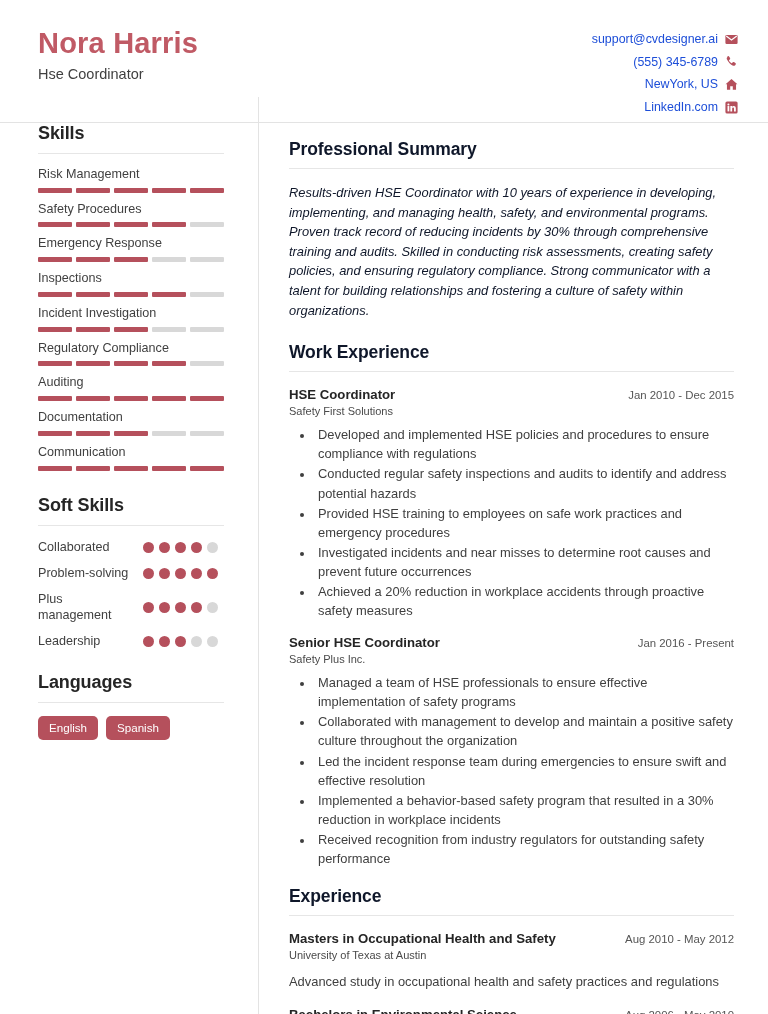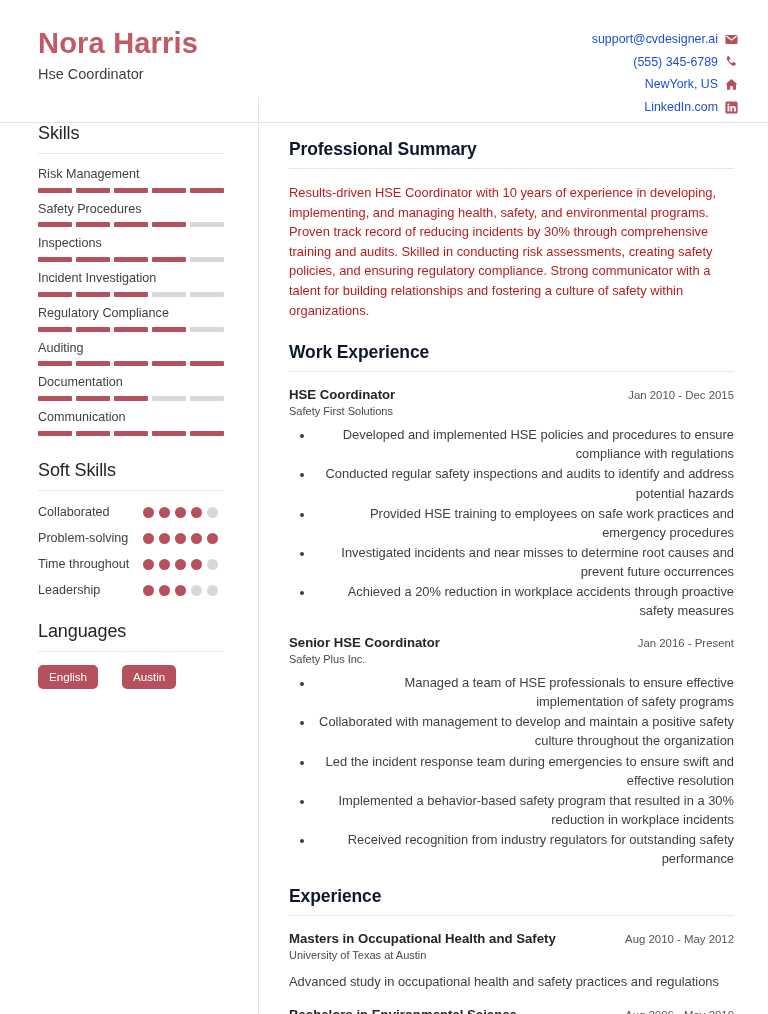--- a/index.html
+++ b/index.html
@@ -101,21 +101,21 @@
   }
   .main {
     flex: 1 1 auto;
     box-sizing: border-box;
     padding: 26px 34px 0 30px;
   }
 
   
   .side-title {
     font-size: 18px;
-    font-weight: normal;
+    font-weight: bold;
     color: #252525;
     margin: 0 0 9px 0;
     letter-spacing: -0.1px;
   }
   .side-rule {
     height: 1px;
     background: #e6e6e6;
     margin-bottom: 13px;
   }
   .main-title {
@@ -179,38 +179,39 @@
     border-radius: 50%;
     background: #d8d8d8;
   }
   .dot.on { background: #b5505c; }
 
   
   .lang-wrap { margin-top: 22px; }
   .lang-list {
     display: flex;
     flex-wrap: wrap;
-    gap: 24px;
+    gap: 8px;
   }
   .lang-chip {
     background: #b5505c;
     color: #ffffff;
     font-size: 11.6px;
     padding: 5px 11px;
     border-radius: 5px;
     line-height: 1.2;
     white-space: nowrap;
   }
 
   
   .summary {
     font-size: 12.9px;
     line-height: 1.52;
-    color: #b91c1c;
+    color: #0f172a;
     margin: 0 0 22px 0;
+    font-style: italic;
   }
   .section { margin-bottom: 18px; }
 
   .entry { margin-bottom: 14px; }
   .entry-head {
     display: flex;
     align-items: baseline;
     justify-content: space-between;
     gap: 12px;
   }
@@ -242,21 +243,20 @@
     margin: 6px 0 0 0;
     padding-left: 25px;
     list-style: disc;
   }
   ul.bullets li {
     font-size: 12.9px;
     color: #3f3f3f;
     line-height: 1.48;
     margin-bottom: 1px;
     padding-left: 4px;
-    text-align: right;
   }
   ul.bullets li::marker { color: #3f3f3f; font-size: 12px; }
 </style>
 </head>
 <body>
 
 <div class="page">
 
   <div class="header">
     <div class="identity">
@@ -332,20 +332,30 @@
               <div class="skill-label">Safety Procedures</div>
               <div class="bar">
                 <div class="seg on"></div>
                 <div class="seg on"></div>
                 <div class="seg on"></div>
                 <div class="seg on"></div>
                 <div class="seg"></div>
               </div>
             </div>
             <div class="skill">
+              <div class="skill-label">Emergency Response</div>
+              <div class="bar">
+                <div class="seg on"></div>
+                <div class="seg on"></div>
+                <div class="seg on"></div>
+                <div class="seg"></div>
+                <div class="seg"></div>
+              </div>
+            </div>
+            <div class="skill">
               <div class="skill-label">Inspections</div>
               <div class="bar">
                 <div class="seg on"></div>
                 <div class="seg on"></div>
                 <div class="seg on"></div>
                 <div class="seg on"></div>
                 <div class="seg"></div>
               </div>
             </div>
             <div class="skill">
@@ -419,21 +429,21 @@
               <div class="soft-label">Problem-solving</div>
               <div class="dots">
                 <div class="dot on"></div>
                 <div class="dot on"></div>
                 <div class="dot on"></div>
                 <div class="dot on"></div>
                 <div class="dot on"></div>
               </div>
             </div>
             <div class="soft-row">
-              <div class="soft-label">Time throughout</div>
+              <div class="soft-label">Plus management</div>
               <div class="dots">
                 <div class="dot on"></div>
                 <div class="dot on"></div>
                 <div class="dot on"></div>
                 <div class="dot on"></div>
                 <div class="dot"></div>
               </div>
             </div>
             <div class="soft-row">
               <div class="soft-label">Leadership</div>
@@ -446,21 +456,21 @@
               </div>
             </div>
           </div>
       </div>
 
       <div class="lang-wrap section">
         <div class="side-title">Languages</div>
         <div class="side-rule"></div>
         <div class="lang-list" id="lang-list">
             <span class="lang-chip">English</span>
-            <span class="lang-chip">Austin</span>
+            <span class="lang-chip">Spanish</span>
           </div>
       </div>
 
     </div>
 
     <div class="main">
 
       <div class="section">
         <div class="main-title">Professional Summary</div>
         <div class="main-rule"></div>

